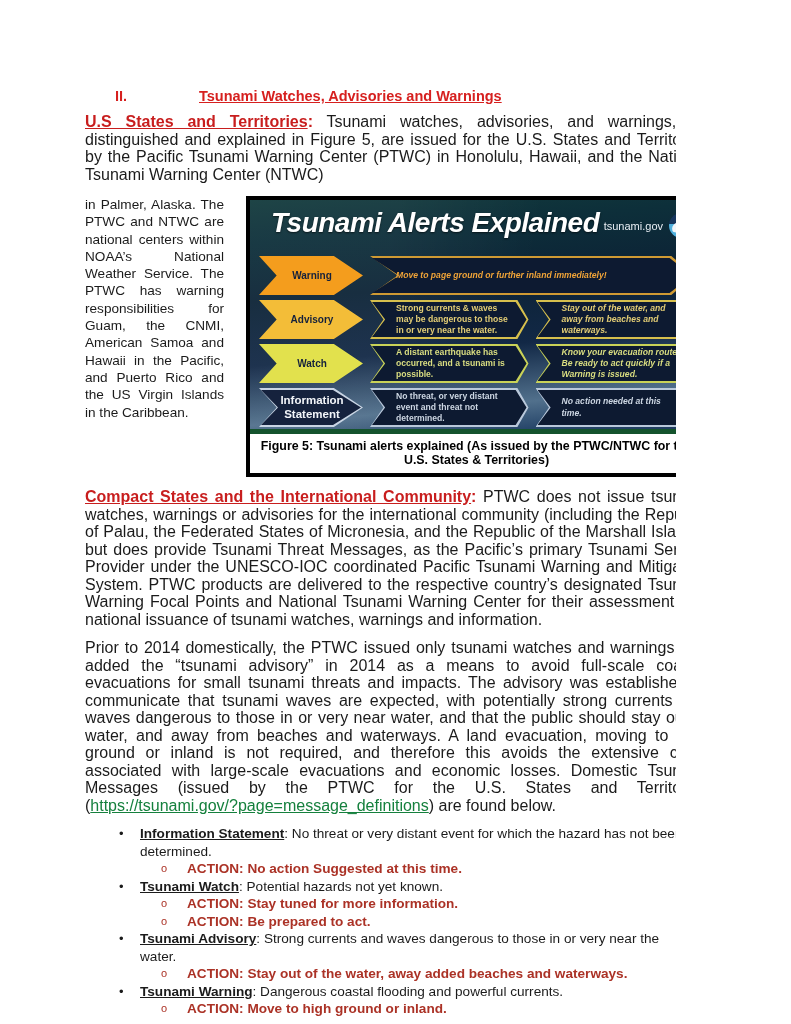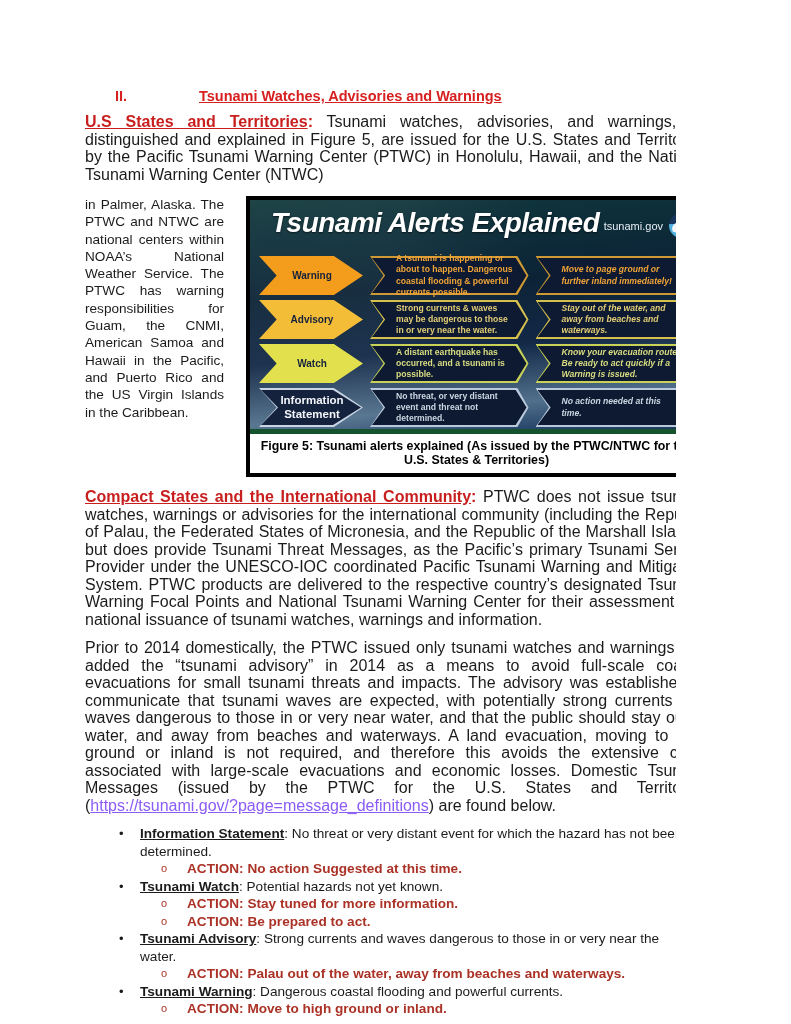--- a/index.html
+++ b/index.html
@@ -13,21 +13,21 @@
   
   .doc-heading { font-size:14.5px; font-weight:bold; color:#d6201f; }
   .doc-heading .h-num { display:inline-block; margin-left:30px; width:84px; }
   .doc-heading .h-title { text-decoration:underline; }
   p.body { font-size:16px; line-height:17.5px; text-align:justify; }
   .lead { color:#c81e1e; font-weight:bold; text-decoration:underline; }
   .lead-colon { color:#c81e1e; font-weight:bold; }
   .para1 { margin-top:9px; }
   .para2 { margin-top:11px; }
   .para3 { margin-top:11px; }
-  a.doc-link { color:#8b5cf6; text-decoration:underline; }
+  a.doc-link { color:#15803d; text-decoration:underline; }
 
   
   .fig-row { display:flex; margin-top:13px; align-items:flex-start; }
   .side-col { width:141px; font-size:13.6px; line-height:17.3px; text-align:justify; padding-right:2px; }
   .figure { margin-left:auto; width:461px; border:4px solid #000; background:#000; }
   .fig-body {
     position:relative; height:229px; padding:7px 9px 9px 9px;
     background:
       linear-gradient(100deg, rgba(255,255,255,0.05) 0 30%, rgba(255,255,255,0) 60%),
       linear-gradient(175deg, #123a3c 0%, #0d2f3a 16%, #0c2336 38%, #122846 62%, #51708c 84%, #28476b 94%, #1d3a5c 100%);
@@ -118,25 +118,20 @@
               <span class="site-label">tsunami.gov</span>
               <span class="noaa"></span>
             </div>
           </div>
 
           <div class="alert-row row-warning">
             <div class="chev label-chev">
               <i class="fill"></i>
               <span class="txt">Warning</span>
             </div>
-            <div class="chev panel">
-              <i class="fill"></i>
-                <i class="inner"></i>
-              <span class="txt">A tsunami is happening or about to happen. Dangerous coastal flooding &amp; powerful currents possible.</span>
-            </div>
             <div class="chev panel act">
               <i class="fill"></i>
                 <i class="inner"></i>
               <span class="txt">Move to page ground or further inland immediately!</span>
             </div>
           </div>
 
           <div class="alert-row row-advisory">
             <div class="chev label-chev">
               <i class="fill"></i>
@@ -225,21 +220,21 @@
         <span class="odot">o</span>
         <span class="atxt">ACTION: Be prepared to act.</span>
       </div>
 
       <div class="b1">
         <span class="dot">•</span>
         <span class="btxt"><span class="term">Tsunami Advisory</span><span>: Strong currents and waves dangerous to those in or very near the water.</span></span>
       </div>
       <div class="b2">
         <span class="odot">o</span>
-        <span class="atxt">ACTION: Palau out of the water, away from beaches and waterways.</span>
+        <span class="atxt">ACTION: Stay out of the water, away added beaches and waterways.</span>
       </div>
 
       <div class="b1">
         <span class="dot">•</span>
         <span class="btxt"><span class="term">Tsunami Warning</span><span>: Dangerous coastal flooding and powerful currents.</span></span>
       </div>
       <div class="b2">
         <span class="odot">o</span>
         <span class="atxt">ACTION: Move to high ground or inland.</span>
       </div>

